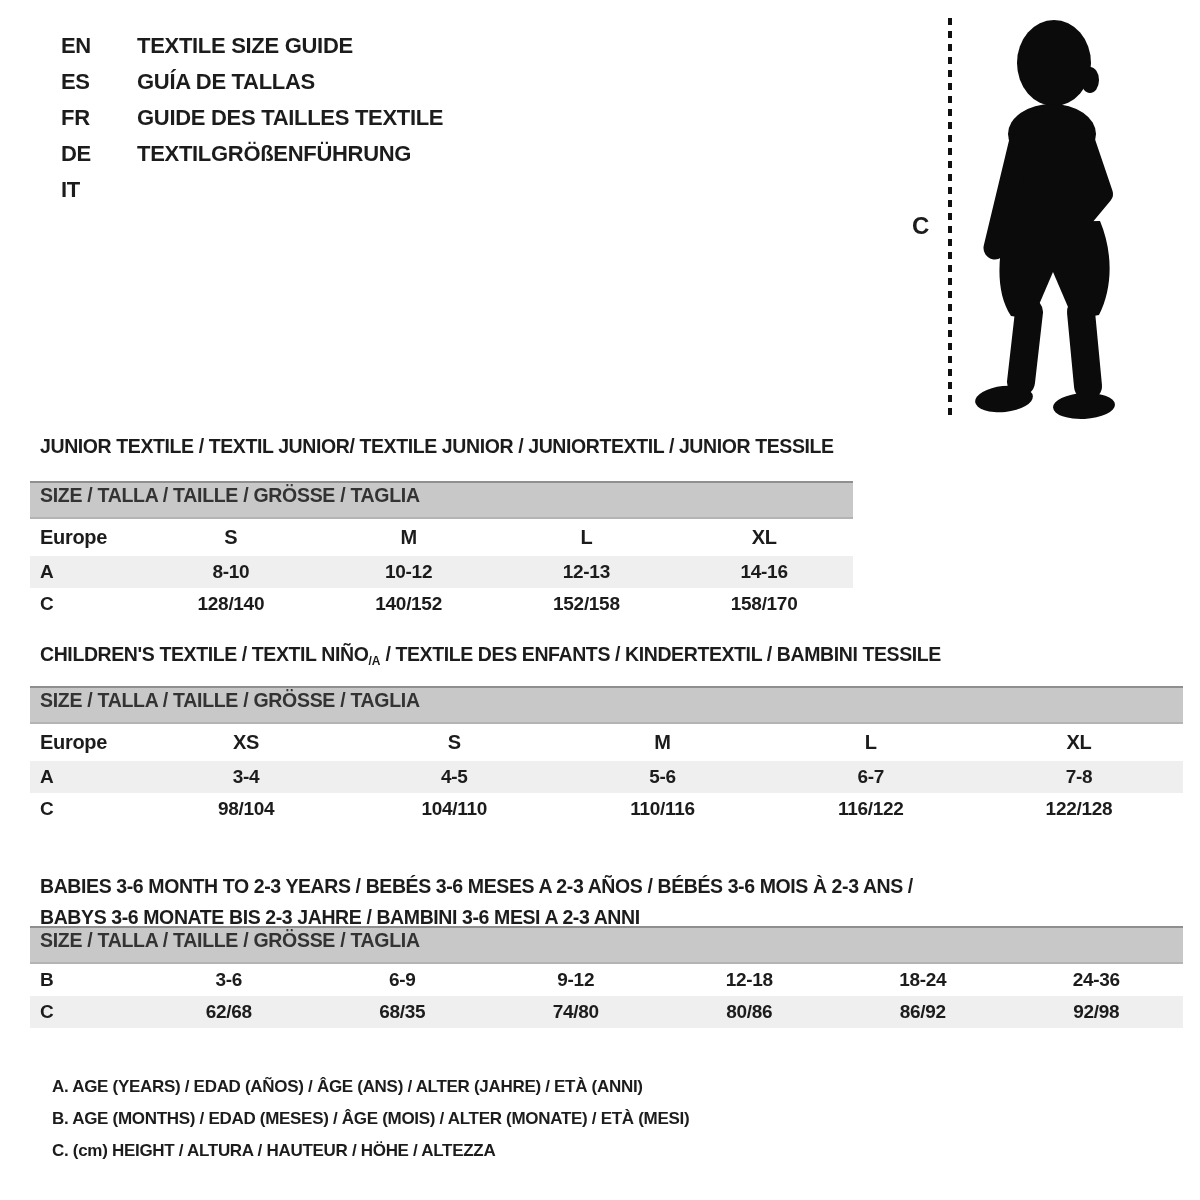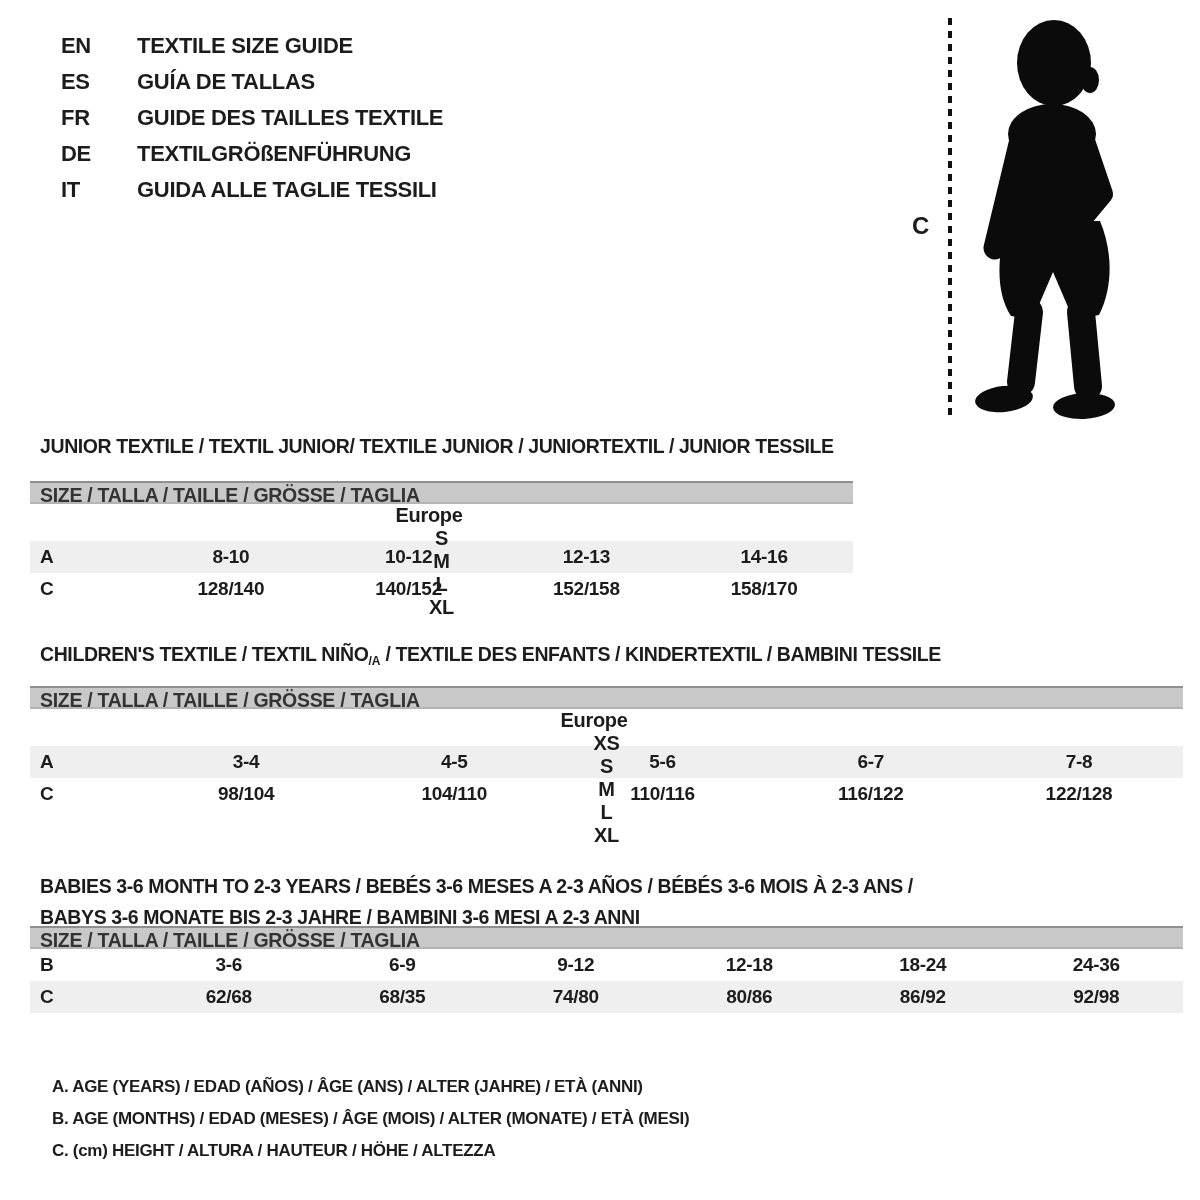--- a/index.html
+++ b/index.html
@@ -34,30 +34,30 @@
   #babies-title   { top:851px; line-height:31px;margin-top:20px; }
   .subscript { font-size:12px; vertical-align:-4px; letter-spacing:0; }
 
   
   .sizetable { position:absolute; left:30px; }
   #junior-table   { top:481px; width:823px; }
   #children-table { top:686px; width:1153px; }
   #babies-table   { top:926px; width:1153px; }
 
   .size-bar {
-    height:23px; line-height:24px;
+    height:38px; line-height:24px;
     background:#c8c8c8;
     border-top:2px solid #8f8f8f;
     border-bottom:2px solid #b4b4b4;
     padding-left:10px;
     font-size:19.5px; color:#333333;
     white-space:nowrap;
   }
   .trow { display:flex; align-items:center; height:32px; font-size:19px; }
-  .trow.size-row { height:37px; font-size:20px;flex-direction:column; }
+  .trow.size-row { height:37px; font-size:20px; }
   .trow .rlabel { width:112px; padding-left:10px; }
   .trow .cell { flex:1; text-align:center; }
   .striped { background:#efefef; }
 
   
   #legend { position:absolute; left:52px; top:1071px; font-size:17px; line-height:32px; white-space:nowrap; }
 </style>
 </head>
 <body>
 
@@ -73,21 +73,20 @@
   <div class="lang-row">
     <span class="lang-code">FR</span>
     <span>GUIDE DES TAILLES TEXTILE</span>
   </div>
   <div class="lang-row">
     <span class="lang-code">DE</span>
     <span>TEXTILGRÖßENFÜHRUNG</span>
   </div>
   <div class="lang-row">
     <span class="lang-code">IT</span>
-    <span>GUIDA ALLE TAGLIE TESSILI</span>
   </div>
 </div>
 
 <div class="measure-line"></div>
 <div class="measure-label">C</div>
 <svg class="silhouette" width="172" height="404" viewBox="0 0 172 404" aria-hidden="true">
   <g fill="#0b0b0b" stroke="none">
     <ellipse cx="88" cy="47" rx="37" ry="43"></ellipse>
     <ellipse cx="124" cy="64" rx="9" ry="13"></ellipse>
     <ellipse cx="86" cy="118" rx="44" ry="30"></ellipse>

